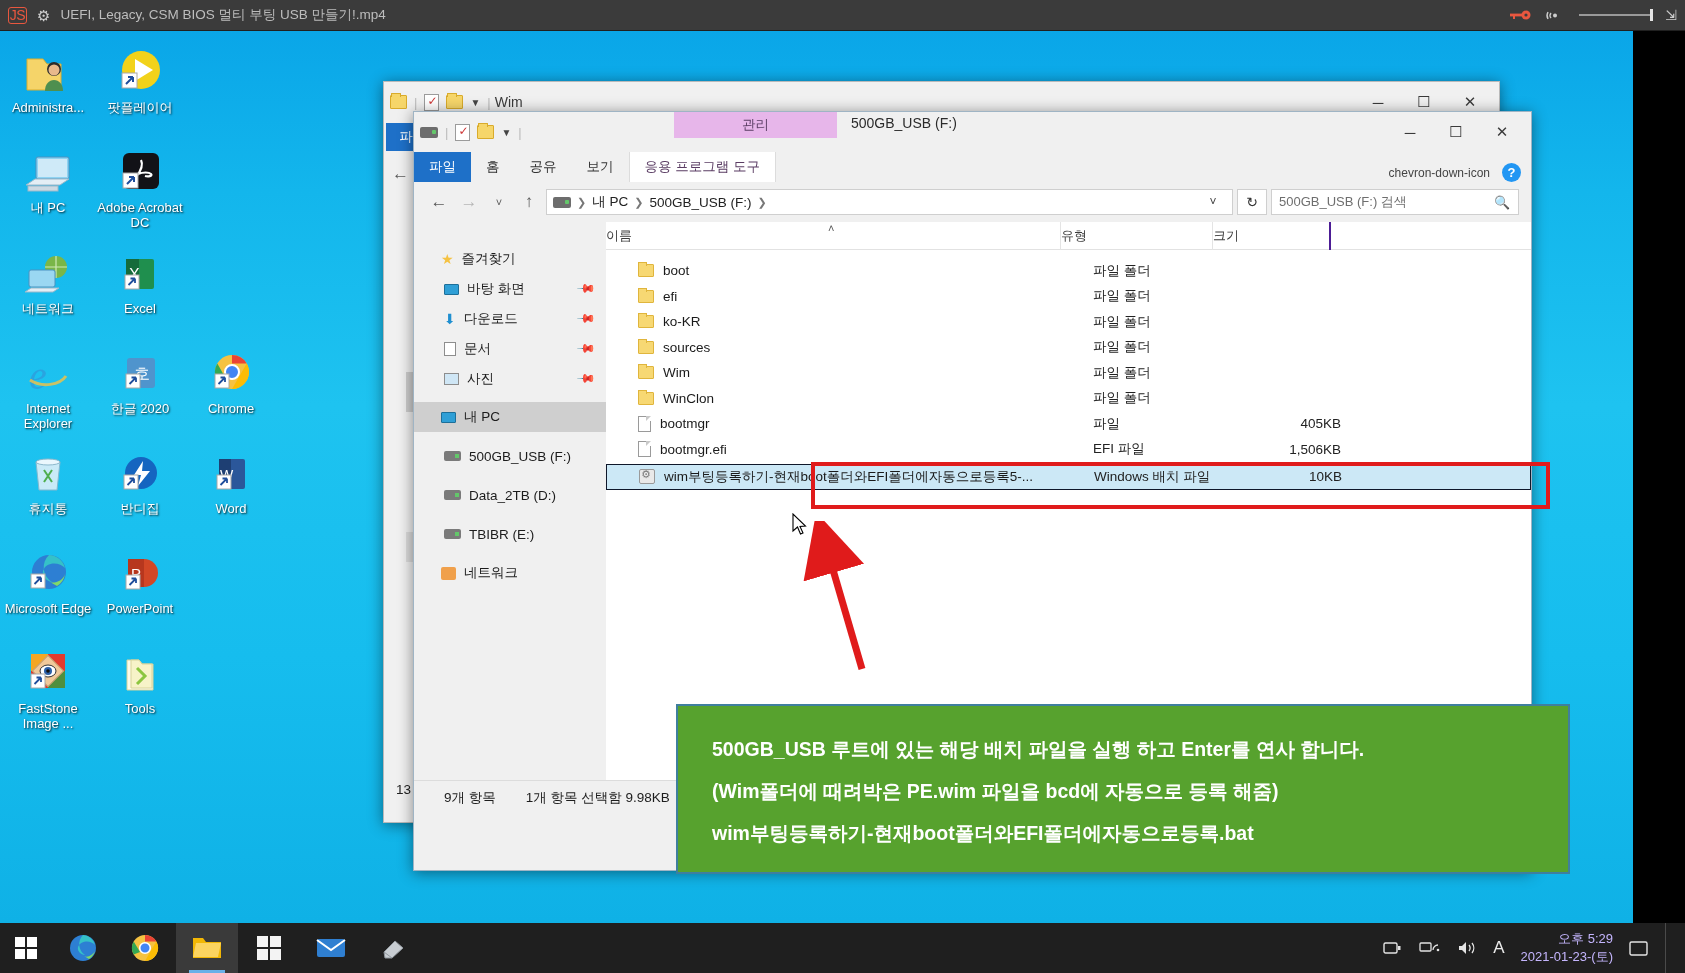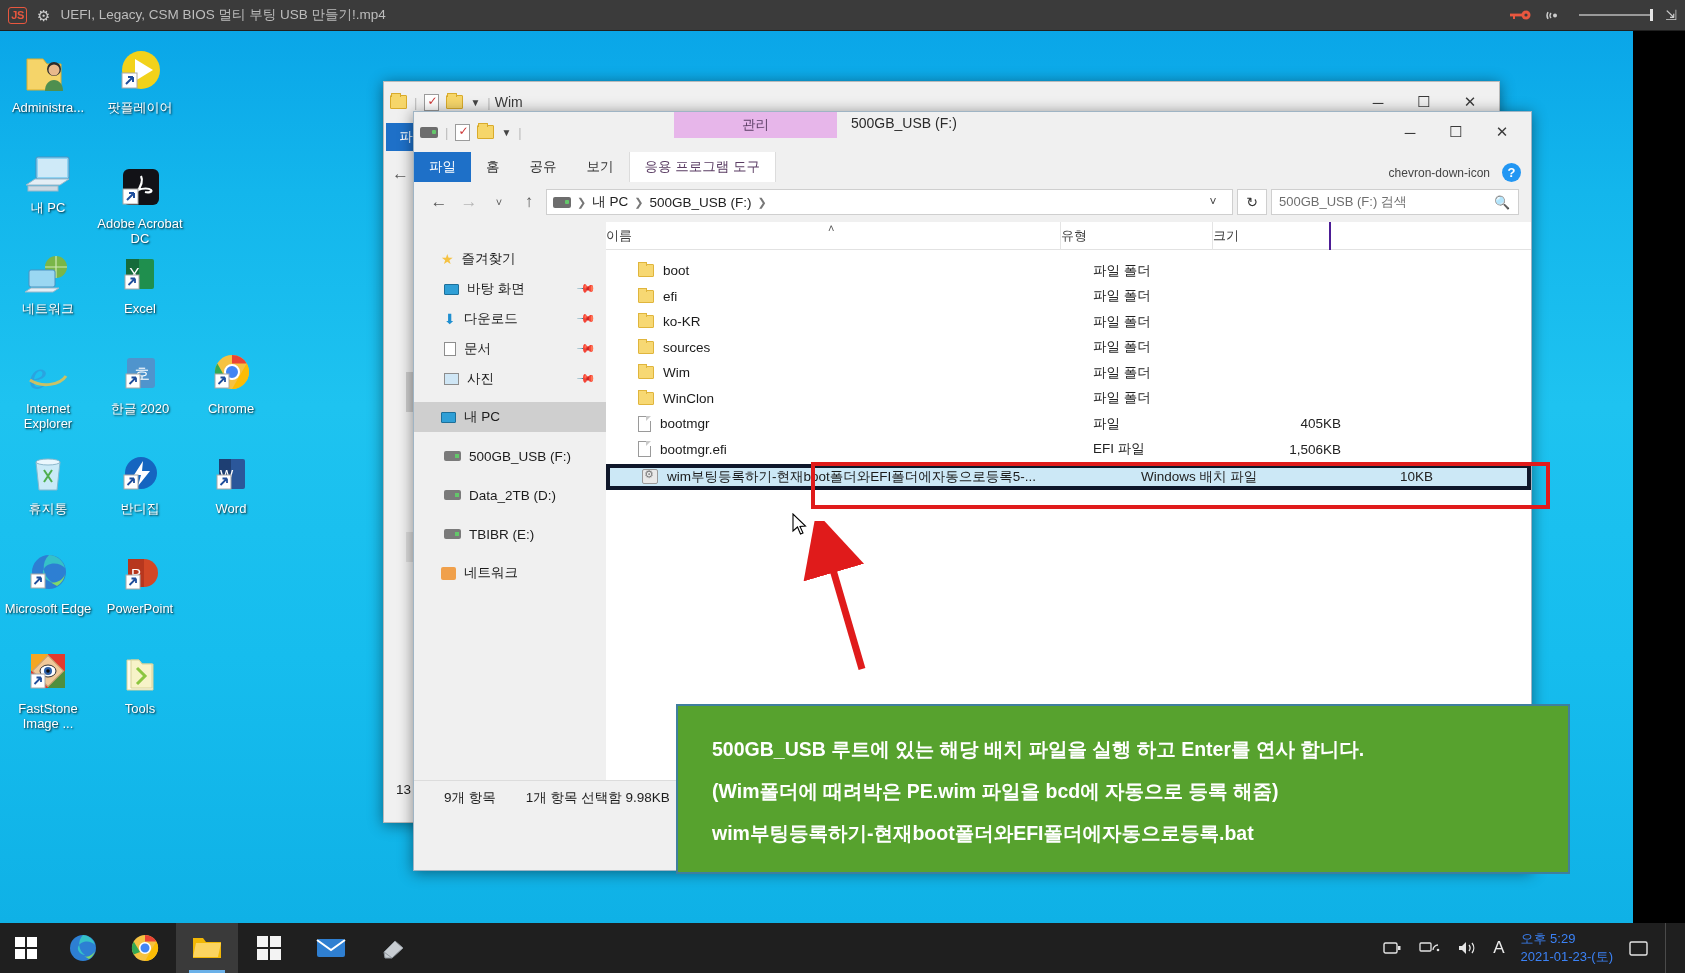--- a/index.html
+++ b/index.html
@@ -11,21 +11,21 @@
   }
 
   
   #player-bar {
     position:absolute; left:0; top:0; width:1685px; height:31px;
     background:#3b3b3b; display:flex; align-items:center; gap:10px;
     padding:0 8px; border-bottom:1px solid #202020;
   }
   .pb-logo {
     width:19px; height:17px; border:1.6px solid #e8573f; border-radius:3px;
-    color:#e8573f; font-size:11px; font-weight:bold; line-height:14px;
+    color:#e8573f; font-size:14px; font-weight:normal; line-height:14px;
     text-align:center; letter-spacing:-0.5px;
   }
   .pb-gear { color:#cfcfcf; font-size:15px; line-height:15px; }
   .pb-title { color:#bdbdbd; font-size:13.5px; white-space:nowrap; }
   .pb-right { margin-left:auto; display:flex; align-items:center; gap:14px; }
   .pb-key { color:#e8573f; font-size:14px; }
   .pb-cast { color:#cdcdcd; font-size:13px; }
   .vol-track { width:72px; height:2px; background:#9a9a9a; position:relative; }
   .vol-knob { position:absolute; right:-2px; top:-5px; width:3px; height:12px; background:#e4e4e4; }
   .pb-exp { color:#cfcfcf; font-size:14px; }
@@ -123,21 +123,21 @@
   .frow { height:25.5px; display:flex; align-items:center; font-size:13.5px; color:#1a1a1a;padding-left:20px; }
   .frow .fname { width:455px; display:flex; align-items:center; gap:9px; padding-left:12px; }
   .frow .ftype { width:152px; padding-left:12px; color:#222; }
   .frow .fsize { width:118px; text-align:right; padding-right:10px; color:#222; }
   .folder-ico { width:16px; height:13px; background:#f7d873; border:1px solid #e0b53c; border-radius:1px; position:relative;}
   .folder-ico:before{content:"";position:absolute;left:-1px;top:-3px;width:7px;height:3px;background:#f7d873;border:1px solid #e0b53c;border-bottom:none;}
   .file-ico { width:13px; height:16px; background:#fff; border:1px solid #9a9a9a; position:relative;}
   .file-ico:after{content:"";position:absolute;right:-1px;top:-1px;border-width:0 0 5px 5px;border-style:solid;border-color:transparent transparent #fff #c9c9c9;}
   .bat-ico { width:16px; height:15px; background:#e9e9e9; border:1px solid #9a9a9a; border-radius:2px; position:relative;}
   .bat-ico:after{content:"\2699"; position:absolute; left:1px; top:-2px; font-size:11px; color:#7a7a7a;}
-  .frow.selected { background:#cce8f6; border:4px solid #0f172a;gap:44px; }
+  .frow.selected { background:#cce8f6; border:1px solid #0f172a; }
 
   .redbox {
     position:absolute; left:205px; top:240px; width:739px; height:47px;
     border:4px solid #e01b1b; pointer-events:none;
   }
 
   .statusbar {
     height:34px; display:flex; align-items:center; gap:30px;
     padding-left:30px; font-size:13.5px; color:#1d1d1d;
     background:#f0f0f0; border-top:1px solid #dcdcdc;
@@ -164,21 +164,21 @@
   
   #taskbar {
     position:absolute; left:0; top:923px; width:1685px; height:50px;
     background:#1f1f1f; display:flex; align-items:center;
   }
   .tb-start { width:52px; height:50px; display:flex; align-items:center; justify-content:center;}
   .tb-item { width:62px; height:50px; display:flex; align-items:center; justify-content:center; position:relative;}
   .tb-item.active { background:#3a3a3a; }
   .tb-item.active:after { content:""; position:absolute; bottom:0; left:13px; width:36px; height:3px; background:#6ab0e8;}
   .tray { margin-left:auto; display:flex; align-items:center; gap:16px; padding-right:10px; color:#eaeaea; font-size:15px;}
-  .clock { text-align:left; font-size:13px; line-height:18px; color:#3b82f6; }
+  .clock { text-align:right; font-size:13px; line-height:18px; color:#c4b5fd; }
   .tb-showdesk { width:10px; height:50px; border-left:1px solid #4a4a4a; }
   svg { display:block; }
 </style>
 </head>
 <body>
 
 <div id="player-bar">
   <div class="pb-logo">JS</div>
   <div class="pb-gear">⚙</div>
   <div class="pb-title">UEFI, Legacy, CSM BIOS  멀티 부팅 USB 만들기!.mp4</div>
@@ -236,21 +236,21 @@
       <svg width="52" height="44" viewBox="0 0 52 44">
         <rect x="14" y="4" width="33" height="22" rx="2" fill="#8fd3f2" stroke="#4a92c0"></rect>
         <rect x="16" y="6" width="29" height="18" fill="#cfeaf8"></rect>
         <path d="M4 32h34l9-6H13z" fill="#e4eef5" stroke="#9bb8ca"></path>
         <rect x="6" y="33" width="30" height="5" fill="#cdd9e2" stroke="#9bb8ca"></rect>
       </svg>
     </div>
     <div class="icon-label">내 PC</div>
   </div>
 
-  <div class="icon-cell" style="left:92px;top:128px">
+  <div class="icon-cell" style="left:92px;top:112px">
     <div class="icon-art">
       <svg width="46" height="46" viewBox="0 0 46 46">
         <rect x="6" y="2" width="36" height="36" rx="6" fill="#121217"></rect>
         <path d="M24 9c3 6-1 12-5 17-2 3-5 5-6 4s2-5 8-7c5-2 11-2 13 0s-3 3-6 2" stroke="#fff" stroke-width="2.2" fill="none"></path>
         <rect x="6" y="22" width="15" height="15" fill="#fff" stroke="#a8a8a8"></rect>
         <path d="M10 33l7-7M17 26h-5M17 26v5" stroke="#1f4e9c" stroke-width="2" fill="none"></path>
       </svg>
     </div>
     <div class="icon-label">Adobe Acrobat DC</div>
   </div>

